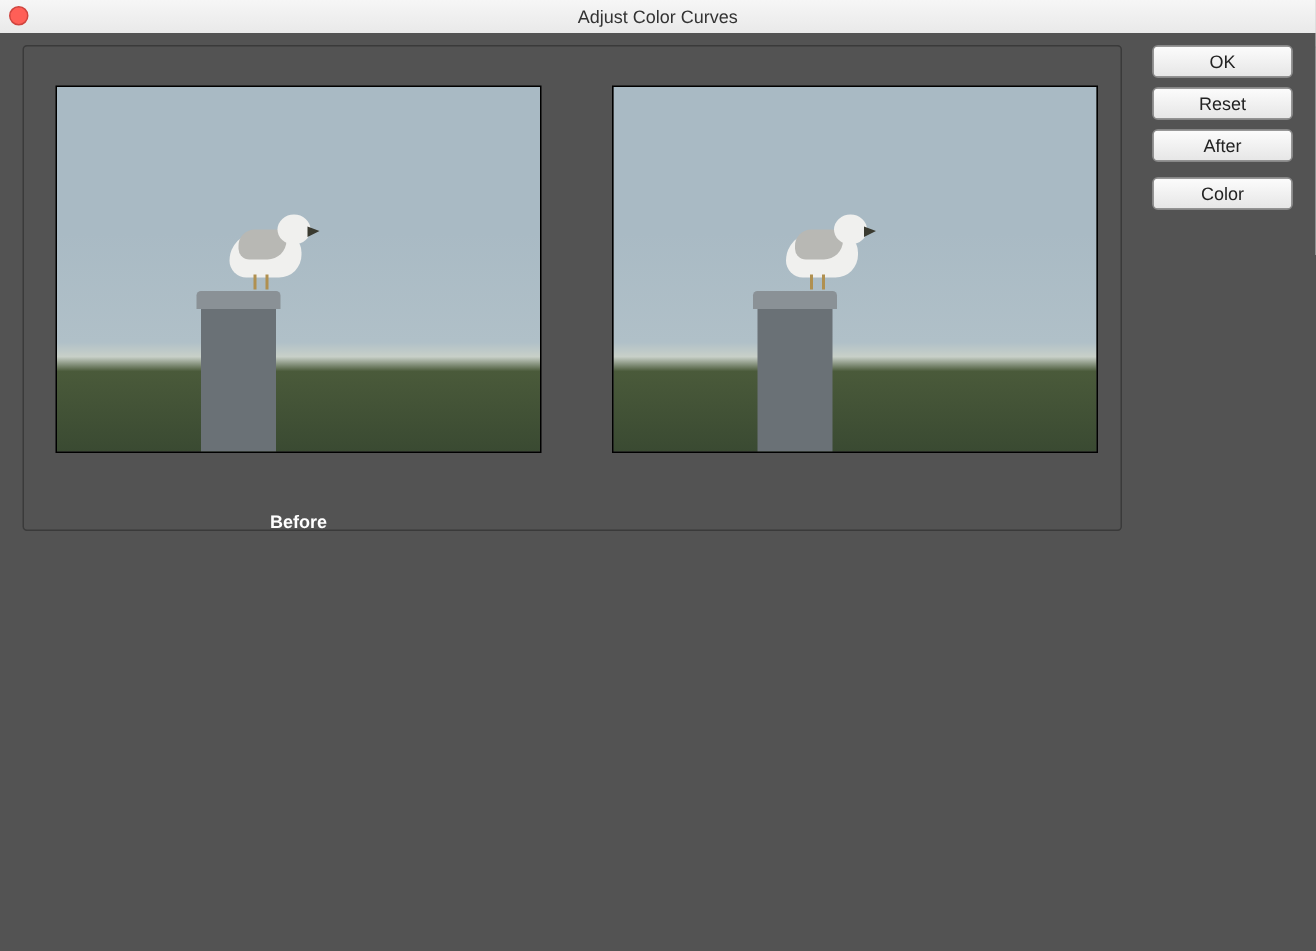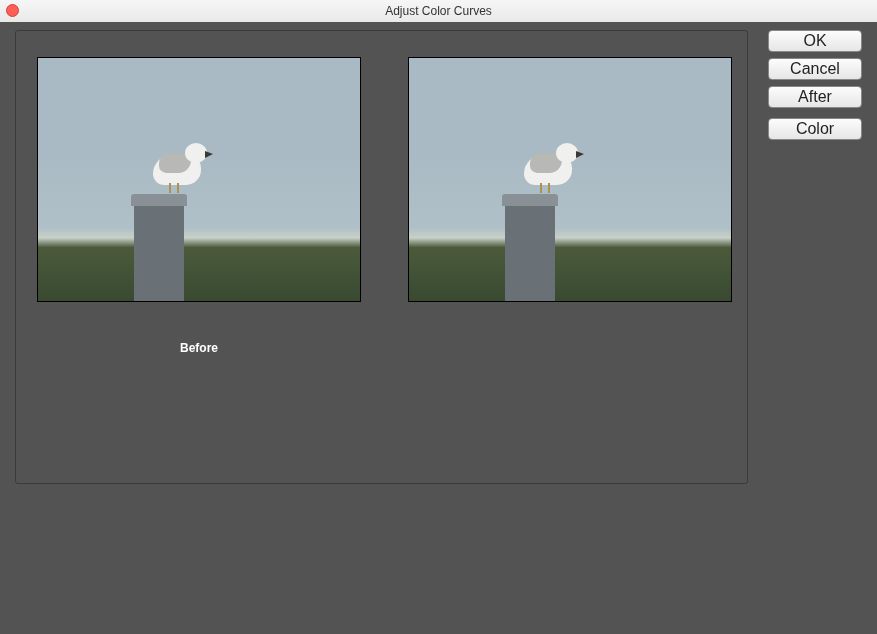--- a/index.html
+++ b/index.html
@@ -3,23 +3,23 @@
 <meta charset="utf-8">
 <style>
   * { box-sizing: border-box; margin: 0; padding: 0; font-family: "Lucida Grande", Arial, sans-serif; }
   body { background: #eee; }
   .window { width: 877px; height: 634px; background: #fff; position: relative; }
   .titlebar { height: 32px; background: linear-gradient(#f6f6f6,#e4e4e4); border-bottom: 1px solid #bcbcbc; position:relative; }
   .titlebar .close { position:absolute; left:6px; top:4px; width:13px; height:13px; border-radius:50%; background:#ff5f57; border:0.5px solid #d0443e; }
   .titlebar .title { text-align:center; font-size:12px; color:#333; line-height:22px; }
   .content { position:absolute; left:0; right:0; top:22px; bottom:0; background:#535353; }
   .btncol { position:absolute; right:15px; top:8px; width:94px; }
-  .btn { display:block; width:94px; height:22px; margin-bottom:6px; background:linear-gradient(#fcfcfc,#e6e6e6); border:1px solid #888; border-radius:4px; font-size:16px; color:#222; text-align:center; line-height:20px; cursor:default; }
+  .btn { display:block; width:94px; height:22px; margin-bottom:6px; background:linear-gradient(#fcfcfc,#e6e6e6); border:1px solid #888; border-radius:4px; font-size:12px; color:#222; text-align:center; line-height:20px; cursor:default; }
   .panel { position:absolute; left:15px; top:8px; width:733px; background:#535353; border:1px solid #3a3a3a; border-radius:3px; }
-  .previews { height:454px; position:relative; }
+  .previews { height:324px; position:relative; }
   .preview-img { position:absolute; width:324px; height:245px; top:26px; border:1px solid #000; background:linear-gradient(#a9bac4 0%, #a9bac4 40%, #b0c0c8 70%, #c8d0c8 74%, #4a5a3a 78%, #3a4a32 100%); overflow:hidden; }
   .preview-img.before { left:21px; }
   .preview-img.after { left:392px; }
   .post { position:absolute; width:50px; height:95px; bottom:0; left:96px; background:#6a7176; }
   .post-top { position:absolute; width:56px; height:12px; bottom:95px; left:93px; background:#8a9196; border-radius:3px 3px 0 0; }
   .bird { position:absolute; left:105px; bottom:106px; width:70px; height:60px; }
   .bird .body { position:absolute; left:10px; top:20px; width:48px; height:30px; background:#f0f0ee; border-radius:20px 14px 16px 12px; }
   .bird .wing { position:absolute; left:16px; top:18px; width:32px; height:20px; background:#b8b8b4; border-radius:12px 8px 14px 8px; }
   .bird .head { position:absolute; left:42px; top:8px; width:22px; height:20px; background:#f0f0ee; border-radius:50%; }
   .bird .beak { position:absolute; left:62px; top:16px; width:0; height:0; border-left:8px solid #3a3a30; border-top:3px solid transparent; border-bottom:4px solid transparent; }
@@ -33,21 +33,21 @@
 
 <div class="window">
   <div class="titlebar">
     <div class="close"></div>
     <div class="title">Adjust Color Curves</div>
   </div>
   <div class="content">
 
     <div class="btncol">
       <div class="btn">OK</div>
-      <div class="btn">Cancel</div>
+      <div class="btn">Reset</div>
       <div class="btn">After</div>
       <div class="btn" style="margin-top:10px">Color</div>
     </div>
 
     <div class="panel previews">
       <div class="preview-img before">
         <div class="post"></div>
         <div class="post-top"></div>
         <div class="bird">
           <div class="body"></div>

